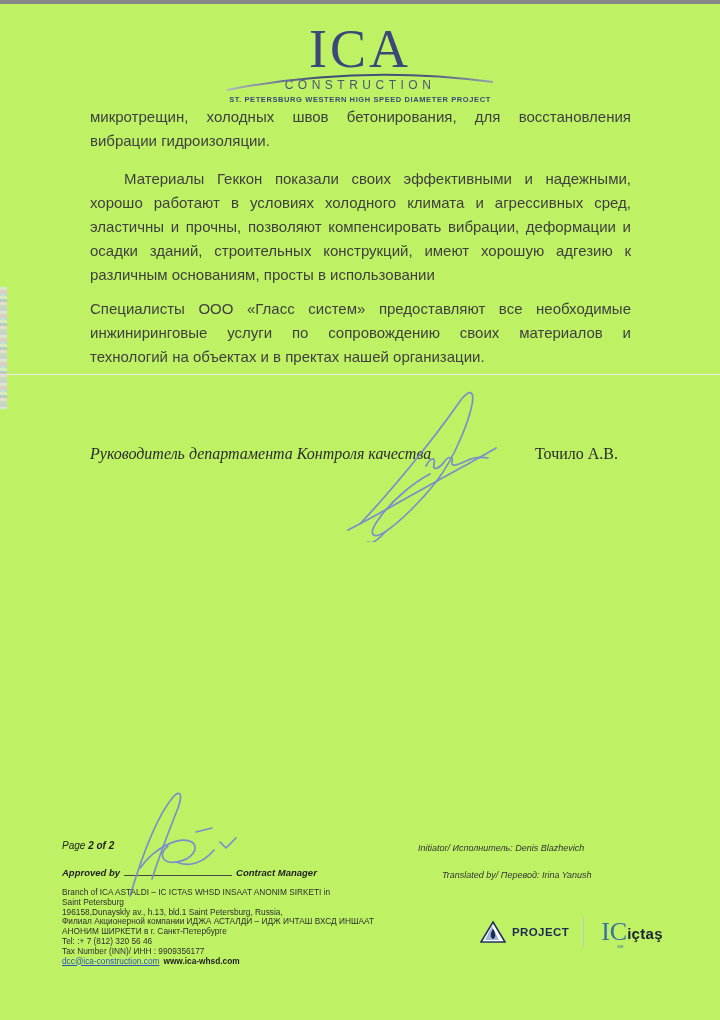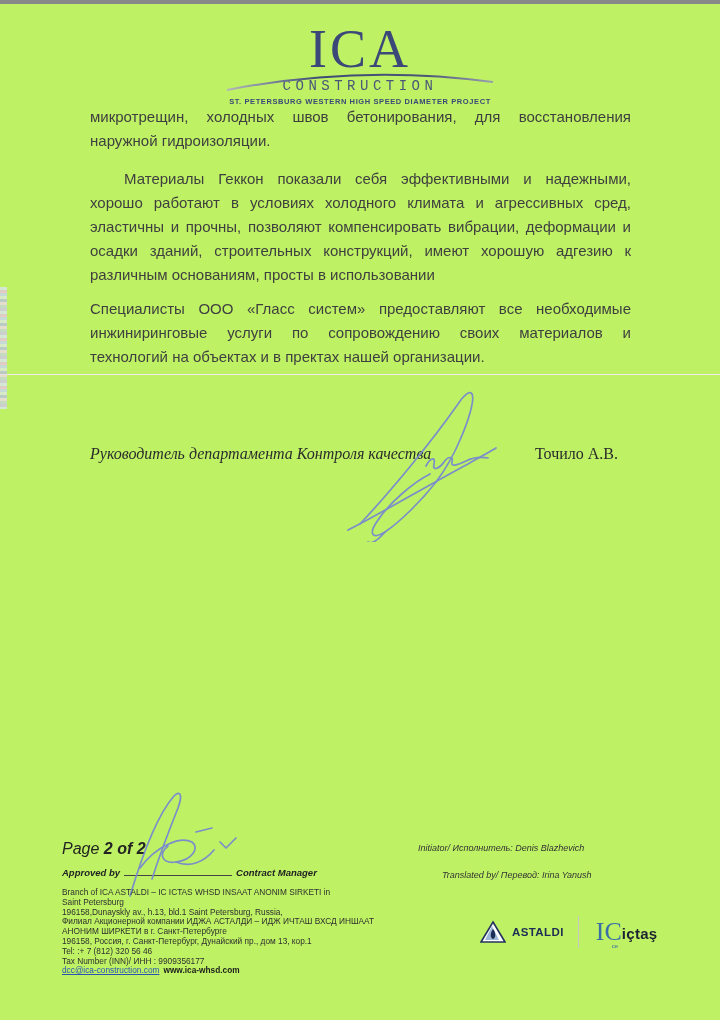--- a/index.html
+++ b/index.html
@@ -8,22 +8,22 @@
     font-family:"Liberation Sans",sans-serif;overflow:hidden;margin:4px auto;
   }
   
   .logo-wrap{position:absolute;top:18px;left:0;width:720px;text-align:center;}
   .logo-ica{
     font-family:"Liberation Serif",serif;font-size:54px;line-height:54px;
     color:#3b4878;letter-spacing:3px;font-weight:400;
   }
   .logo-arc{position:absolute;top:24px;left:225px;pointer-events:none;}
   .logo-construction{
-    margin-top:2px;font-size:14px;letter-spacing:4.5px;color:#4a5578;
-    font-family:Liberation Mono, monospace;
+    margin-top:2px;font-size:12px;letter-spacing:4.5px;color:#4a5578;
+    font-family:Liberation Sans, sans-serif;
   }
   .logo-project{
     margin-top:3px;font-size:7.5px;letter-spacing:0.6px;color:#3b4878;font-weight:bold;
   }
   
   .para{position:absolute;left:90px;width:541px;color:#3f3f3f;}
   .line{height:24px;line-height:24px;font-size:15px;text-align:justify;text-align-last:justify;}
   .line.last{text-align-last:auto;}
   .line.indent{padding-left:34px;}
   .p1{top:101px;} .p2{top:163px;} .p3{top:293px;}
@@ -40,21 +40,21 @@
     font-size:16px;color:#2b2b2b;font-style:italic;
   }
   .signoff-name{
     position:absolute;left:535px;top:441px;font-family:"Liberation Serif",serif;
     font-size:16px;color:#2b2b2b;
   }
   .sig-main{position:absolute;left:330px;top:378px;}
   .sig-footer{position:absolute;left:100px;top:780px;}
   svg.sig path{fill:none;stroke:#7b8ec9;stroke-width:1.7;stroke-linecap:round;stroke-linejoin:round;}
   
-  .page-label{position:absolute;left:62px;top:836px;font-size:16px;font-style:italic;color:#222;}
+  .page-label{position:absolute;left:62px;top:836px;font-size:10px;font-style:italic;color:#222;}
   .page-label b{font-weight:bold;}
   .approved-row{position:absolute;left:62px;top:861px;font-size:9.5px;color:#222;
     font-style:italic;font-weight:bold;white-space:nowrap;}
   .approved-line{display:inline-block;width:108px;border-bottom:1px solid #444;height:10px;margin:0 4px;}
   .initiator-line{position:absolute;left:418px;top:839px;font-size:9px;font-style:italic;color:#333;}
   .translated-line{position:absolute;left:442px;top:866px;font-size:9px;font-style:italic;color:#333;}
   .address{position:absolute;left:62px;top:884px;font-size:8.3px;line-height:9.8px;color:#2e2e2e;}
   .contact-row{margin-top:0;}
   .email-link{color:#2a53b5;text-decoration:underline;cursor:pointer;}
   .website{font-weight:bold;color:#1d1d1d;margin-left:4px;}
@@ -85,25 +85,25 @@
         </linearGradient>
       </defs>
       <path d="M2,44 Q135,18 268,36" fill="none" stroke="url(#arcGrad)" stroke-width="2"></path>
     </svg>
     <div class="logo-construction">CONSTRUCTION</div>
     <div class="logo-project">ST. PETERSBURG WESTERN HIGH SPEED DIAMETER PROJECT</div>
   </div>
 
   <div class="para p1">
     <div class="line">микротрещин, холодных швов бетонирования, для восстановления</div>
-    <div class="line last">наружной гидроизоляции.</div>
+    <div class="line last">вибрации гидроизоляции.</div>
   </div>
 
   <div class="para p2">
-    <div class="line indent">Материалы Геккон показали себя эффективными и надежными,</div>
+    <div class="line indent">Материалы Геккон показали своих эффективными и надежными,</div>
     <div class="line">хорошо работают в условиях холодного климата и агрессивных сред,</div>
     <div class="line">эластичны и прочны, позволяют компенсировать вибрации, деформации и</div>
     <div class="line">осадки зданий, строительных конструкций, имеют хорошую адгезию к</div>
     <div class="line last">различным основаниям, просты в использовании</div>
   </div>
 
   <div class="para p3">
     <div class="line">Специалисты ООО «Гласс систем» предоставляют все необходимые</div>
     <div class="line">инжиниринговые  услуги по сопровождению своих материалов и</div>
     <div class="line last">технологий на объектах и в пректах нашей организации.</div>
@@ -137,34 +137,33 @@
 
   <div class="initiator-line">Initiator/ Исполнитель: Denis Blazhevich</div>
   <div class="translated-line">Translated by/ Перевод:  Irina Yanush</div>
 
   <div class="address">
     <div>Branch of ICA ASTALDI – IC ICTAS WHSD INSAAT ANONIM SIRKETI in</div>
     <div>Saint Petersburg</div>
     <div>196158,Dunayskly av., h.13, bld.1 Saint Petersburg, Russia,</div>
     <div>Филиал Акционерной компании ИДЖА АСТАЛДИ – ИДЖ ИЧТАШ ВХСД ИНШААТ</div>
     <div>АНОНИМ ШИРКЕТИ в г. Санкт-Петербурге</div>
-    <div>196158, Россия, г. Санкт-Петербург, Дунайский пр., дом 13, кор.1</div>
     <div>Tel: :+ 7 (812) 320 56 46</div>
     <div>Tax Number (INN)/ ИНН : 9909356177</div>
     <div class="contact-row"><span class="email-link">dcc@ica-construction.com</span><span class="website">www.ica-whsd.com</span></div>
   </div>
 
   <div class="logos">
     <div class="astaldi">
       <svg width="26" height="24" viewBox="0 0 26 24">
         <polygon points="13,2 25,22 1,22" fill="#ffffff" stroke="#24335f" stroke-width="1.6"></polygon>
         <polygon points="12,6 19,20 5,20" fill="#9db9d6"></polygon>
         <path d="M13,9 C16,13 16,18 13,19 C10,18 10,13 13,9 Z" fill="#1c2c55"></path>
       </svg>
-      <span class="astaldi-text">ASTALDI</span>
+      <span class="astaldi-text">PROJECT</span>
     </div>
     <div class="logo-divider"></div>
     <div class="ictas">
       <span class="ictas-ic">IC</span>
       <span class="ictas-rest">içtaş</span>
       <span class="ictas-sub">ce</span>
     </div>
   </div>
 
 </div>

